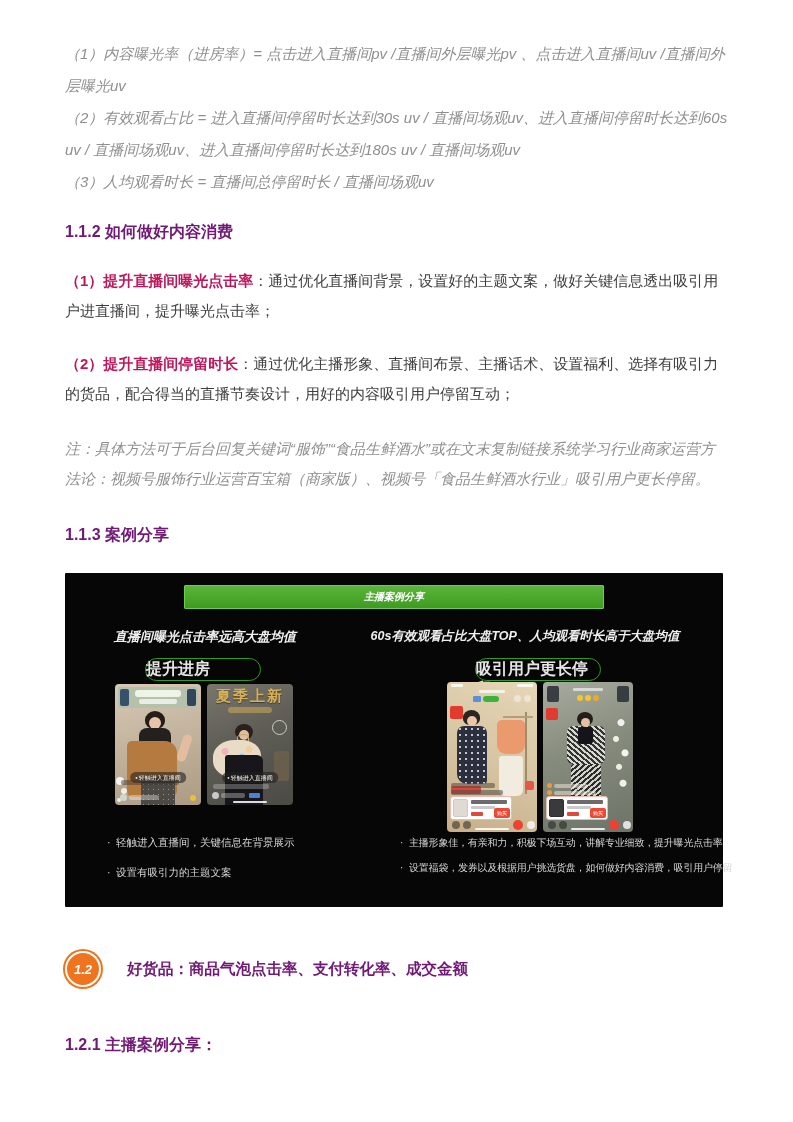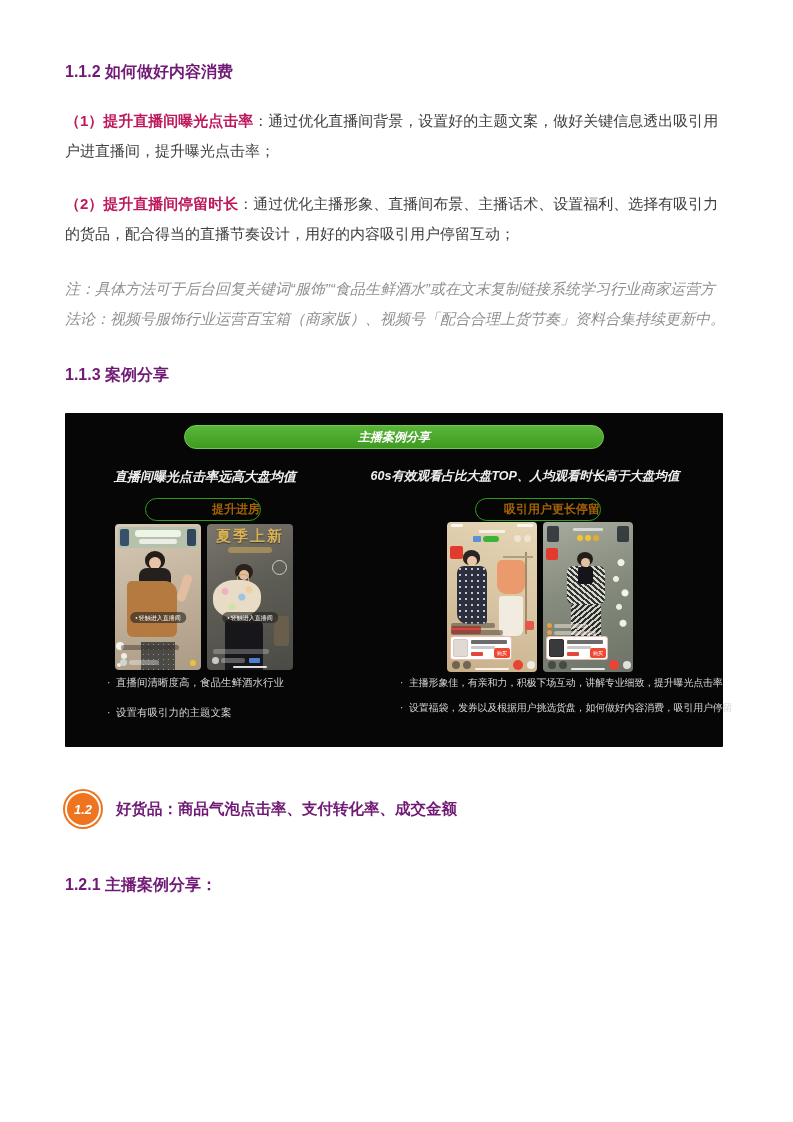--- a/index.html
+++ b/index.html
@@ -14,49 +14,49 @@
   .h-112 { margin-top:24px; }
   .para { font-size:15px; line-height:30px; color:#3f3f3f; margin-top:23px; }
   .para .lead { font-weight:bold; color:#be185d; }
   .note { font-size:15px; line-height:30px; color:#8f8f8f; font-style:italic; margin-top:25px; }
   .h-113 { margin-top:31px; }
 
   
   .panel { position:relative; width:658px; height:334px; background:#060606; margin-top:27px; border-radius:1px; }
   .panel-title {
     position:absolute; top:12px; left:50%; transform:translateX(-50%);
-    width:420px; height:24px; border-radius:12px;
+    width:420px; height:24px; border-radius:1px;
     background:linear-gradient(#5ab63a,#3f9a21);
     border:1px solid #72cb4d;
-    color:#ffffff; font-size:12px; font-weight:bold; font-style:italic;
+    color:#ffffff; font-size:10px; font-weight:bold; font-style:italic;
     text-align:center; line-height:22px;
   }
   .col-heading { position:absolute; top:55px; color:#efefef; font-weight:bold; font-style:italic; text-align:center; }
   .col-heading.left  { left:15px;  width:250px; font-size:13px; }
   .col-heading.right { left:298px; width:324px; font-size:12.5px; }
   .outline-pill {
     position:absolute; top:85px; height:23px; border:1.5px solid #2f9c1d; border-radius:13px;
-    color:#a16207; font-size:12px; font-weight:bold; text-align:right; line-height:20px;
+    color:#e5e5e5; font-size:16px; font-weight:bold; text-align:left; line-height:20px;
     background:transparent;
   }
   .outline-pill.left  { left:80px;  width:116px; }
   .outline-pill.right { left:410px; width:126px; }
 
   .bullets { position:absolute; top:263px; }
   .bullets.left  { left:42px;  width:270px; }
   .bullets.right { left:335px; width:305px; }
   .bullet { position:relative; color:#d6d6d6; font-size:10.5px; line-height:13px; padding-left:9px; white-space:nowrap; }
   .bullets.left  .bullet { margin-bottom:17px; }
   .bullets.right .bullet { margin-bottom:12px; font-size:10px; letter-spacing:-0.2px; }
   .bullet::before { content:"·"; position:absolute; left:0; top:0; color:#d6d6d6; }
 
   
   .phone { position:absolute; border-radius:4px; overflow:hidden; }
   .phone div, .phone span { position:absolute; }
-  .ph1, .ph2 { width:86px; height:146px; top:111px; }
+  .ph1, .ph2 { width:86px; height:121px; top:111px; }
   .ph3, .ph4 { width:90px; height:150px; top:109px; }
   .ph1 { left:50px; }  .ph2 { left:142px; }
   .ph3 { left:382px; } .ph4 { left:478px; }
 
   .tap-pill {
     left:50%; transform:translateX(-50%); top:88px; height:11px; padding:0 5px;
     background:rgba(35,32,28,.6); border-radius:6px;
     color:#fdfdfd; font-size:6px; line-height:11px; white-space:nowrap;
   }
   .tap-pill::before { content:"● "; font-size:4px; vertical-align:1px; }
@@ -160,43 +160,48 @@
               background:repeating-linear-gradient(-40deg,#d2d2cc 0 2px,#2c2c28 2px 4px); }
   .p4-hair { left:34px; top:30px; width:16px; height:14px; background:#241e1a; border-radius:50%; }
   .p4-face { left:38px; top:36px; width:9px; height:9px; background:#e5c0a2; border-radius:50%; }
   .p4-tank { left:35px; top:45px; width:15px; height:17px; background:#14141a; border-radius:3px; }
   .p4-ic { left:4px; width:5px; height:5px; border-radius:50%; background:#ef9a3c; }
   .p4-ic.a { bottom:44px; } .p4-ic.b { bottom:37px; } .p4-ic.c { bottom:30px; background:#f0b84a; }
   .p4-cb { left:11px; height:4px; background:rgba(245,235,220,.5); border-radius:2px; }
   .p4-cb.a { bottom:44px; width:34px; } .p4-cb.b { bottom:37px; width:42px; } .p4-cb.c { bottom:30px; width:30px; }
 
   
-  .sec12 { display:flex; align-items:center; gap:15px; margin-top:44px; }
+  .sec12 { display:flex; align-items:center; gap:26px; margin-top:44px; }
   .badge-12 {
     width:36px; height:36px; border-radius:50%; background:#ee7420;
     box-shadow:inset 0 0 0 2px #ffffff, 0 0 0 2px #ee7420;
     color:#ffffff; font-size:13px; font-weight:bold; font-style:italic;
     display:flex; align-items:center; justify-content:center; flex:0 0 36px;
   }
   .sec12 .doc-h { font-size:15.5px; }
   .h-121 { margin-top:48px; }
 </style>
 </head>
 <body>
 
 <div class="page">
 
+  <div class="formula-block">
+    <p class="f-line">（1）内容曝光率（进房率）= 点击进入直播间pv /直播间外层曝光pv 、点击进入直播间uv /直播间外层曝光uv</p>
+    <p class="f-line">（2）有效观看占比 = 进入直播间停留时长达到30s uv / 直播间场观uv、进入直播间停留时长达到60s uv / 直播间场观uv、进入直播间停留时长达到180s uv / 直播间场观uv</p>
+    <p class="f-line">（3）人均观看时长 = 直播间总停留时长 / 直播间场观uv</p>
+  </div>
 
   <h2 class="doc-h h-112">1.1.2 如何做好内容消费</h2>
 
   <p class="para"><span class="lead">（1）提升直播间曝光点击率</span><span>：通过优化直播间背景，设置好的主题文案，做好关键信息透出吸引用户进直播间，提升曝光点击率；</span></p>
 
   <p class="para"><span class="lead">（2）提升直播间停留时长</span><span>：通过优化主播形象、直播间布景、主播话术、设置福利、选择有吸引力的货品，配合得当的直播节奏设计，用好的内容吸引用户停留互动；</span></p>
 
-  <p class="note">注：具体方法可于后台回复关键词“服饰”“食品生鲜酒水”或在文末复制链接系统学习行业商家运营方法论：视频号服饰行业运营百宝箱（商家版）、视频号「配合合理上货节奏」资料合集持续更新中。</p>
+  <p class="note">注：具体方法可于后台回复关键词“服饰”“食品生鲜酒水”或在文末复制链接系统学习行业商家运营方法论：视频号服饰行业运营百宝箱（商家版）、视频号「食品生鲜酒水行业」吸引用户更长停留。</p>
 
   <h2 class="doc-h h-113">1.1.3 案例分享</h2>
 
   <div class="panel">
     <div class="panel-title">主播案例分享</div>
 
     <div class="col-heading left">直播间曝光点击率远高大盘均值</div>
     <div class="col-heading right">60s有效观看占比大盘TOP、人均观看时长高于大盘均值</div>
 
     <div class="outline-pill left">提升进房</div>
@@ -302,21 +307,21 @@
         <div class="buy">购买</div>
       </div>
       <div class="bbar-c c1"></div>
       <div class="bbar-c c2"></div>
       <div class="bbar-red"></div>
       <div class="bbar-w"></div>
       <div class="home-line"></div>
     </div>
 
     <div class="bullets left">
-      <div class="bullet">直播间清晰度高，食品生鲜酒水行业</div>
+      <div class="bullet">轻触进入直播间，关键信息在背景展示</div>
       <div class="bullet">设置有吸引力的主题文案</div>
     </div>
     <div class="bullets right">
       <div class="bullet">主播形象佳，有亲和力，积极下场互动，讲解专业细致，提升曝光点击率</div>
       <div class="bullet">设置福袋，发券以及根据用户挑选货盘，如何做好内容消费，吸引用户停留</div>
     </div>
   </div>
 
   <div class="sec12">
     <div class="badge-12">1.2</div>

